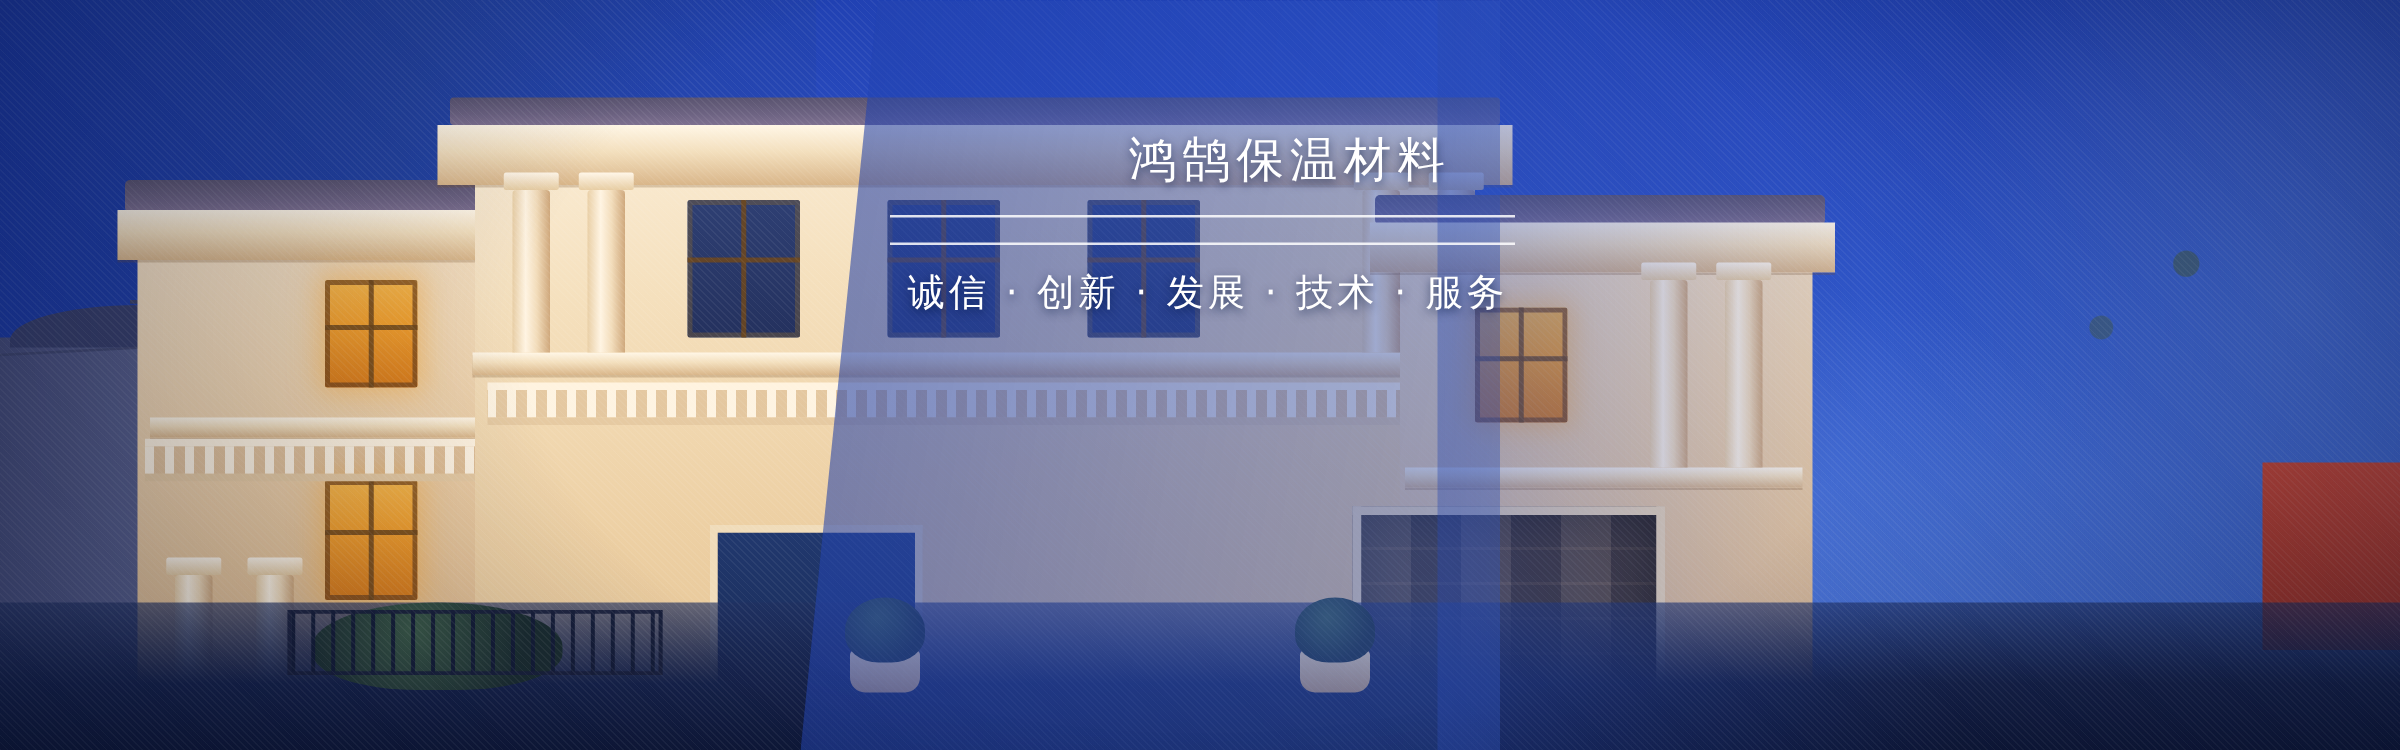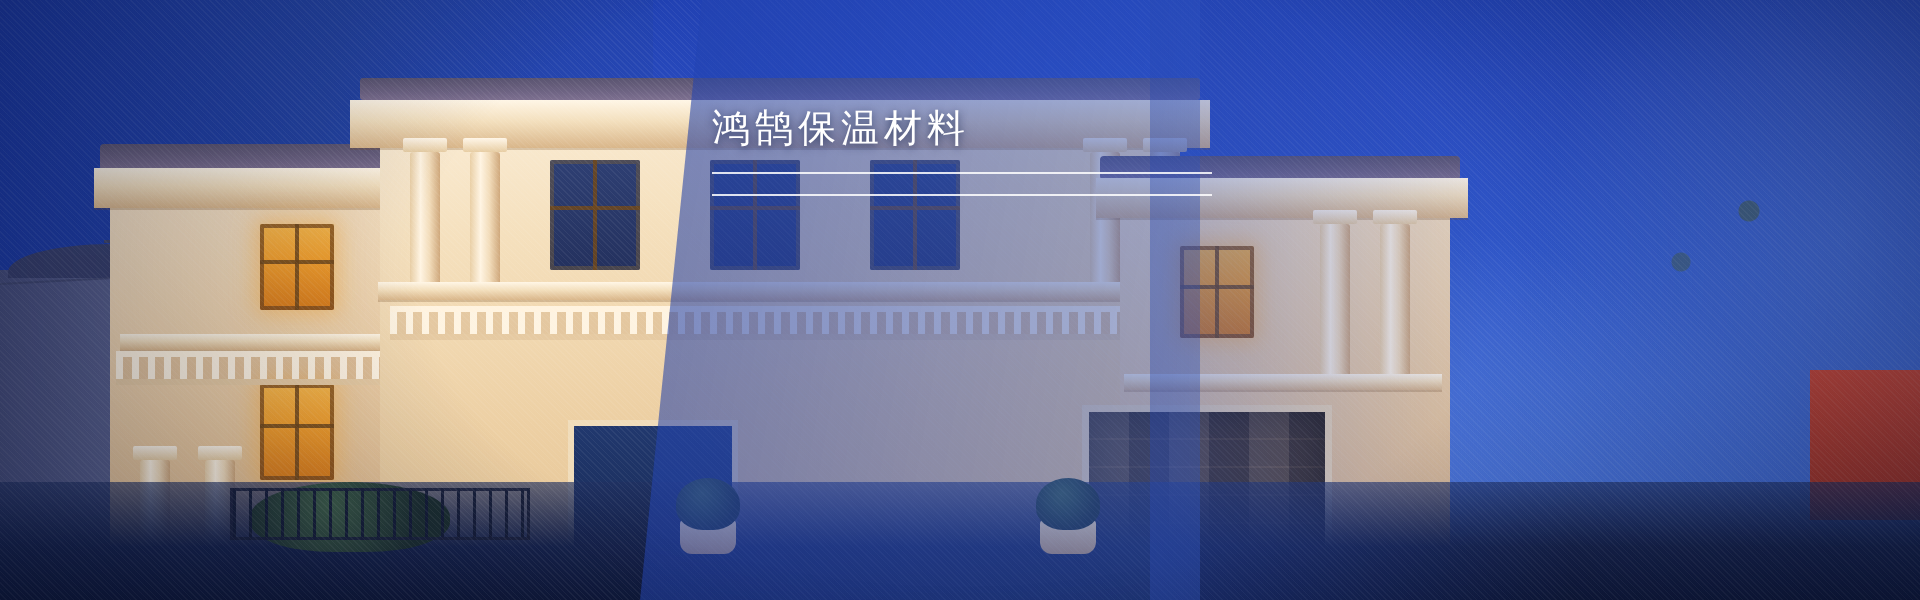--- a/index.html
+++ b/index.html
@@ -183,20 +183,21 @@
 
   
   .copy{
     position:absolute;left:712px;top:108px;width:640px;
     z-index:6;
   }
   .brand{
     font-size:38px;line-height:1.1;color:#ffffff;letter-spacing:5px;
     font-weight:400;text-shadow:0 2px 8px rgba(0,20,60,.65);
     white-space:nowrap;
+    text-align:center;
   }
   .divider{
     margin:22px 0 14px 0;height:2px;width:500px;
     background:rgba(255,255,255,.85);
   }
   .headline{
     font-size:58px;line-height:1.12;font-weight:700;color:#ffe814;
     letter-spacing:2px;white-space:nowrap;
     text-shadow:2px 3px 0 rgba(40,60,130,.45), 0 0 16px rgba(0,25,70,.35);
   }
@@ -299,15 +300,16 @@
   <div class="hatch"></div>
 
   <div class="overlay-panel"></div>
   <div class="overlay-soft"></div>
   <div class="vignette"></div>
 
   <div class="copy">
     <div class="brand">鸿鹄保温材料</div>
     <div class="divider"></div>
     <div class="divider2"></div>
+    <div class="tagline">诚信 · 创新 · 发展 · 技术 · 服务</div>
   </div>
 
 </div>
 
 </body></html>

